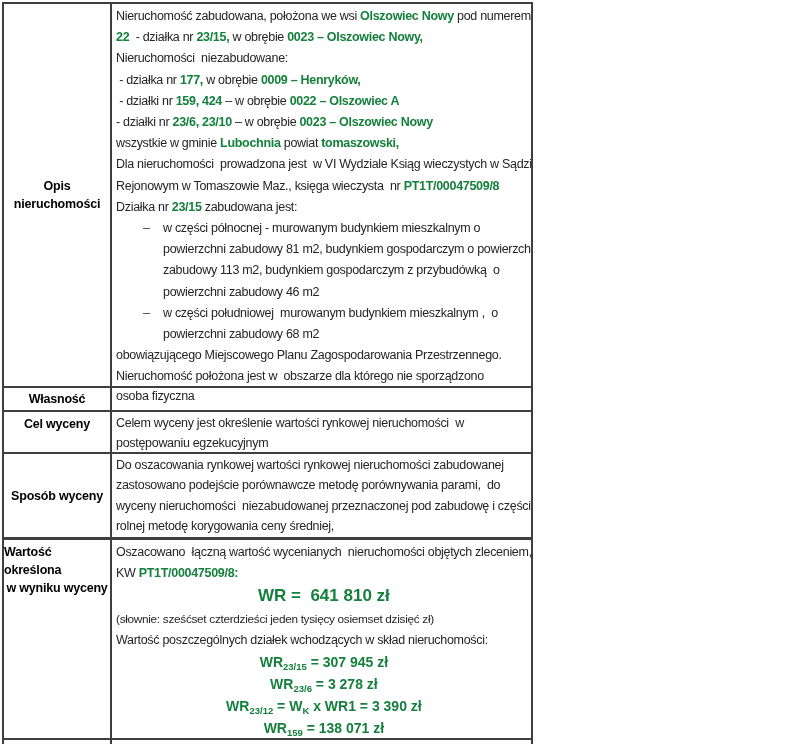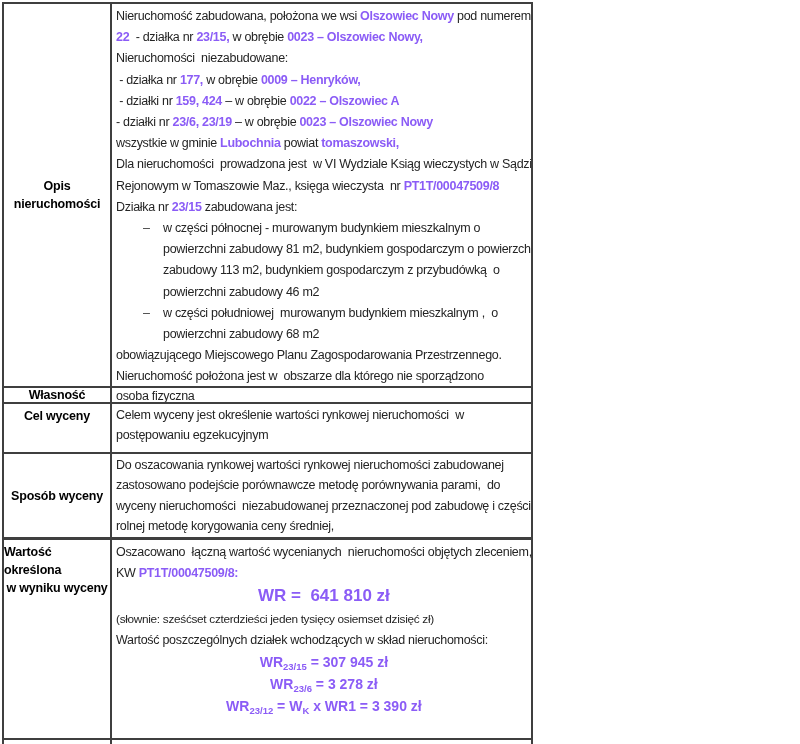--- a/index.html
+++ b/index.html
@@ -10,43 +10,43 @@
   .page{ position:relative; width:800px; height:744px; background:var(--bg); }
 
   .doc-table{
     position:absolute; left:2px; top:0px; width:531px; height:744px;
     border-top:2px solid var(--bc); border-left:2px solid var(--bc); border-right:2px solid var(--bc);
     margin-top:2px; background:var(--bg);
   }
 
   .row{ display:flex; border-bottom:2px solid var(--bc); overflow:hidden; }
   .r-opis{ height:384px; }
-  .r-wlasnosc{ height:16px; }
-  .r-cel{ height:50px; }
+  .r-wlasnosc{ height:24px; }
+  .r-cel{ height:42px; }
   .r-sposob{ height:85px; }
   .r-wartosc{ height:201px; border-top:1px solid var(--bc); }
   .r-sliver{ height:8px; border-bottom:none; }
 
   .label-cell{
     flex:0 0 108px; width:108px; border-right:2px solid var(--bc);
     display:flex; flex-direction:column; justify-content:center; align-items:center;
     font-weight:700; font-size:12.5px; line-height:18px; letter-spacing:-0.2px;
     color:#000; text-align:left;
   }
   .r-cel .label-cell, .r-wartosc .label-cell{ justify-content:flex-start; padding-top:3px; }
 
   .content-cell{ flex:1 1 auto; padding:2px 4px 0 4px; font-size:12.5px; letter-spacing:-0.3px; }
   .r-opis .content-cell{ line-height:21.2px; }
   .r-wlasnosc .content-cell{ line-height:15px; padding-top:1px; }
   .r-cel .content-cell{ line-height:19.5px;border-radius:15px; }
   .r-sposob .content-cell{ line-height:20.3px; padding-top:1px; }
   .r-wartosc .content-cell{ line-height:21px; padding-top:2px; }
 
   .tl{ white-space:pre; }
-  .b{ font-weight:700; color:#8b5cf6; }
+  .b{ font-weight:700; color:#15803d; }
   .k-bullet{ padding-left:27px; }
   .k-bullet .dash{ display:inline-block; width:20px; color:#3a3a3a; }
   .k-cont{ padding-left:47px; }
   .k-center{ text-align:left; }
   .k-big{ text-align:center; font-size:17px; line-height:24.5px; letter-spacing:0; }
   .k-formula{ text-align:center; font-weight:700; font-size:14px; line-height:22px; letter-spacing:0; }
   .small{ font-size:11.8px; line-height:21.5px; }
   sub.sb{ font-size:9.5px; font-weight:700; vertical-align:-3px; line-height:0; letter-spacing:0; }
 </style>
 </head>
@@ -58,21 +58,21 @@
         <div class="label-cell">
           <div class="label-line">Opis</div>
           <div class="label-line">nieruchomości</div>
         </div>
         <div class="content-cell">
           <div class="tl k-line"><span>Nieruchomość zabudowana, położona we wsi </span><span class="b">Olszowiec Nowy</span><span> pod numerem</span></div>
           <div class="tl k-line"><span class="b">22</span><span>  - działka nr </span><span class="b">23/15,</span><span> w obrębie </span><span class="b">0023 – Olszowiec Nowy,</span></div>
           <div class="tl k-line"><span>Nieruchomości  niezabudowane:</span></div>
           <div class="tl k-line"><span> - działka nr </span><span class="b">177,</span><span> w obrębie </span><span class="b">0009 – Henryków,</span></div>
           <div class="tl k-line"><span> - działki nr </span><span class="b">159, 424</span><span> – w obrębie </span><span class="b">0022 – Olszowiec A</span></div>
-          <div class="tl k-line"><span>- działki nr </span><span class="b">23/6, 23/19</span><span> – w obrębie </span><span class="b">0023 – Olszowiec Nowy</span></div>
+          <div class="tl k-line"><span>- działki nr </span><span class="b">23/6, 23/10</span><span> – w obrębie </span><span class="b">0023 – Olszowiec Nowy</span></div>
           <div class="tl k-line"><span>wszystkie w gminie </span><span class="b">Lubochnia</span><span> powiat </span><span class="b">tomaszowski,</span></div>
           <div class="tl k-line"><span>Dla nieruchomości  prowadzona jest  w VI Wydziale Ksiąg wieczystych w Sądzie</span></div>
           <div class="tl k-line"><span>Rejonowym w Tomaszowie Maz., księga wieczysta  nr </span><span class="b">PT1T/00047509/8</span></div>
           <div class="tl k-line"><span>Działka nr </span><span class="b">23/15</span><span> zabudowana jest:</span></div>
           <div class="tl k-bullet"><span class="dash">–</span><span>w części północnej - murowanym budynkiem mieszkalnym o</span></div>
           <div class="tl k-cont"><span>powierzchni zabudowy 81 m2, budynkiem gospodarczym o powierzchni</span></div>
           <div class="tl k-cont"><span>zabudowy 113 m2, budynkiem gospodarczym z przybudówką  o</span></div>
           <div class="tl k-cont"><span>powierzchni zabudowy 46 m2</span></div>
           <div class="tl k-bullet"><span class="dash">–</span><span>w części południowej  murowanym budynkiem mieszkalnym ,  o</span></div>
           <div class="tl k-cont"><span>powierzchni zabudowy 68 m2</span></div>
@@ -115,20 +115,21 @@
         </div>
         <div class="content-cell">
           <div class="tl k-line"><span>Oszacowano  łączną wartość wycenianych  nieruchomości objętych zleceniem,</span></div>
           <div class="tl k-center"><span>KW </span><span class="b">PT1T/00047509/8:</span></div>
           <div class="tl k-big"><span class="b">WR =  641 810 zł</span></div>
           <div class="tl k-center small"><span>(słownie: sześćset czterdzieści jeden tysięcy osiemset dzisięć zł)</span></div>
           <div class="tl k-center"><span>Wartość poszczególnych działek wchodzących w skład nieruchomości:</span></div>
           <div class="tl k-formula"><span class="b">WR</span><sub class="b sb">23/15</sub><span class="b"> = 307 945 zł</span></div>
           <div class="tl k-formula"><span class="b">WR</span><sub class="b sb">23/6</sub><span class="b"> = 3 278 zł</span></div>
           <div class="tl k-formula"><span class="b">WR</span><sub class="b sb">23/12</sub><span class="b"> = W</span><sub class="b sb">K</sub><span class="b"> x WR1 = 3 390 zł</span></div>
+          <div class="tl k-formula"><span class="b">WR</span><sub class="b sb">159</sub><span class="b"> = 138 071 zł</span></div>
         </div>
       </div>
       <div class="row r-sliver">
         <div class="label-cell"></div>
         <div class="content-cell"></div>
       </div>
     </div>
 </div>
 
 </body></html>

